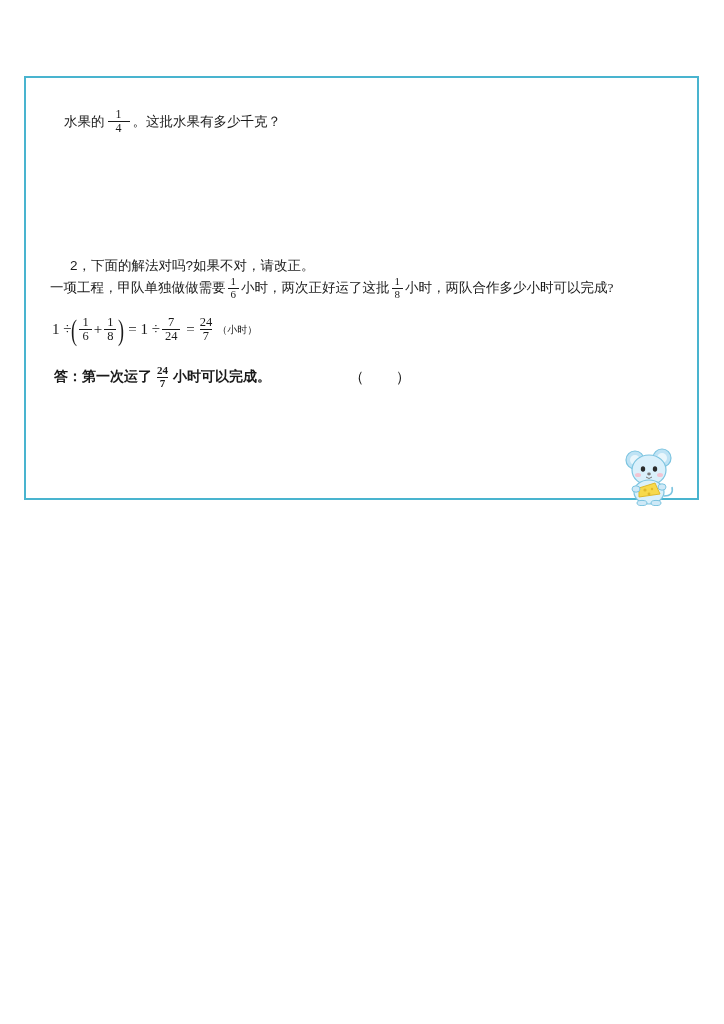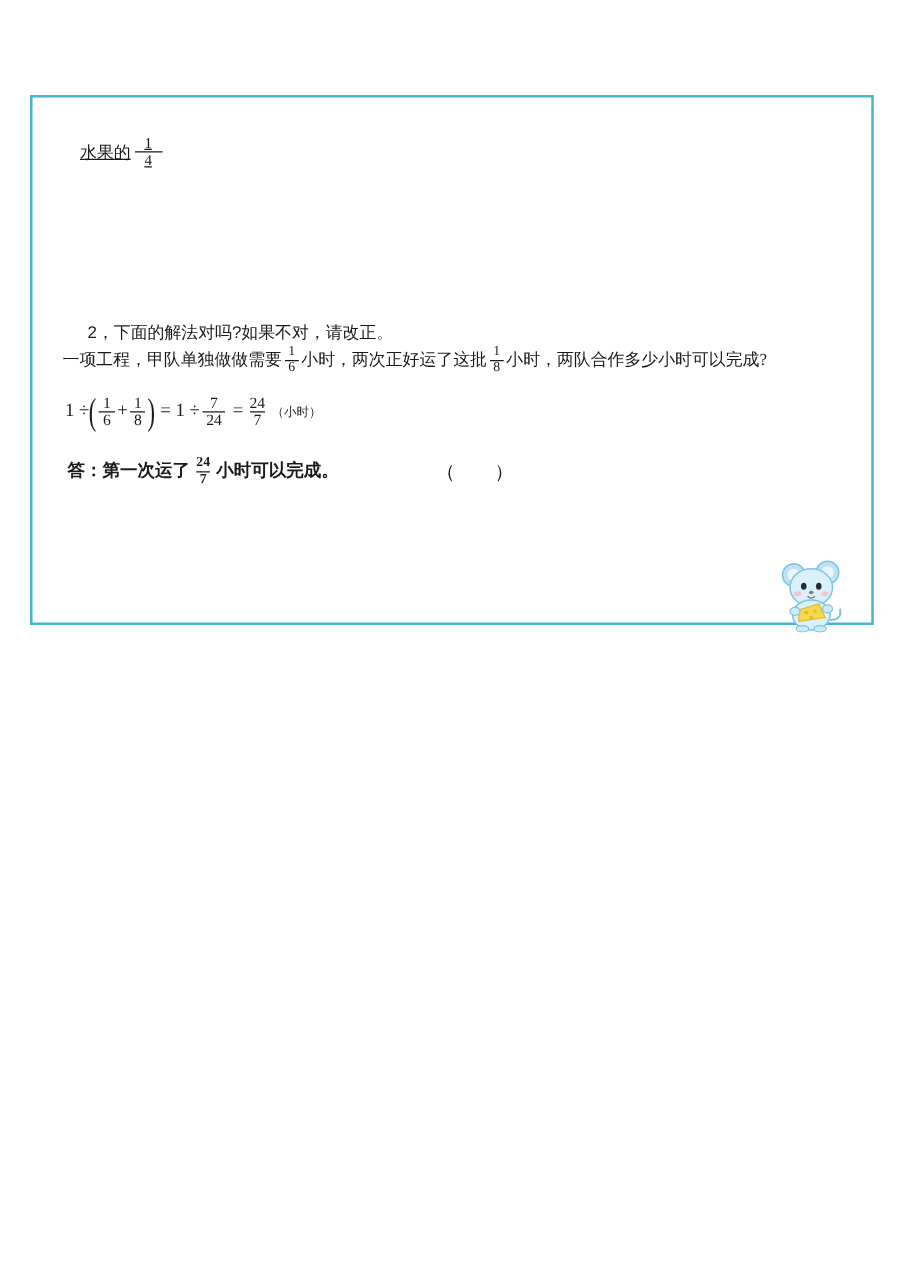--- a/index.html
+++ b/index.html
@@ -51,21 +51,20 @@
     line-height: 20px;
     white-space: nowrap;
   }
   #q1-line2 {
     margin-top: 8px;
     margin-left: 26px;
     font-size: 13.5px;
     line-height: 20px;
     display: flex;
     align-items: center;
-    text-decoration: underline;
   }
   .num-italic {
     font-family: "Liberation Serif", serif;
     font-style: italic;
     font-size: 14px;
   }
   .q-label {
     font-family: "Liberation Sans", sans-serif;
     font-size: 13px;
   }
@@ -177,20 +176,21 @@
 
   <div id="worksheet-box">
 
     <div class="q-block" id="q1">
       <div id="q1-line2">
         <span>水果的</span>
         <span class="frac-wide">
           <span class="numer">1</span>
           <span class="denom">4</span>
         </span>
+        <span>。这批水果有多少千克？</span>
       </div>
     </div>
 
     <div class="q-block" id="q2">
       <div id="q2-line1">
         <span>2，</span><span>下面的解法对吗?如果不对，请改正。</span>
       </div>
 
       <div id="q2-line2">
         <span>一项工程，甲队单独做做需要</span>

